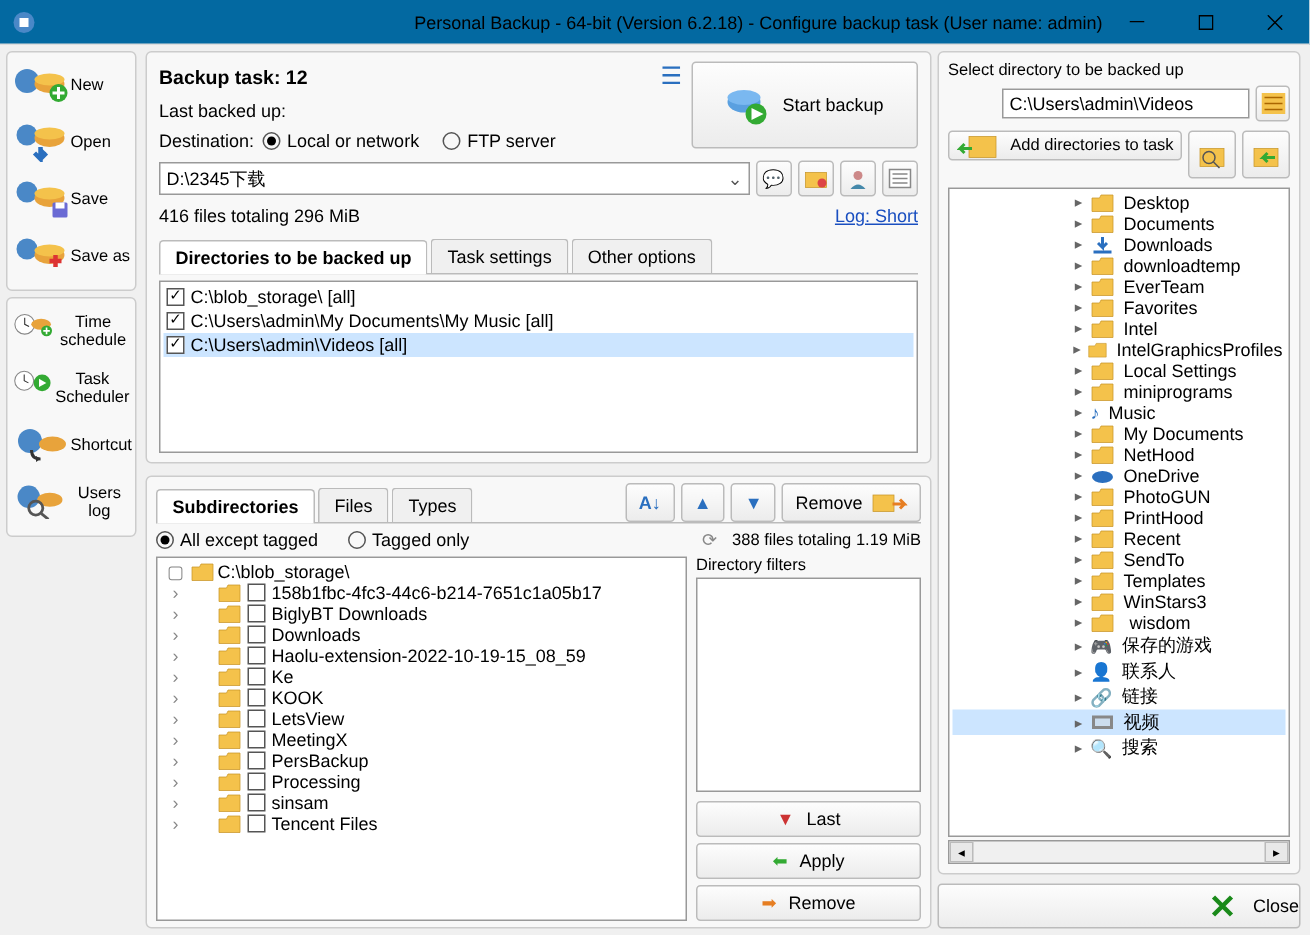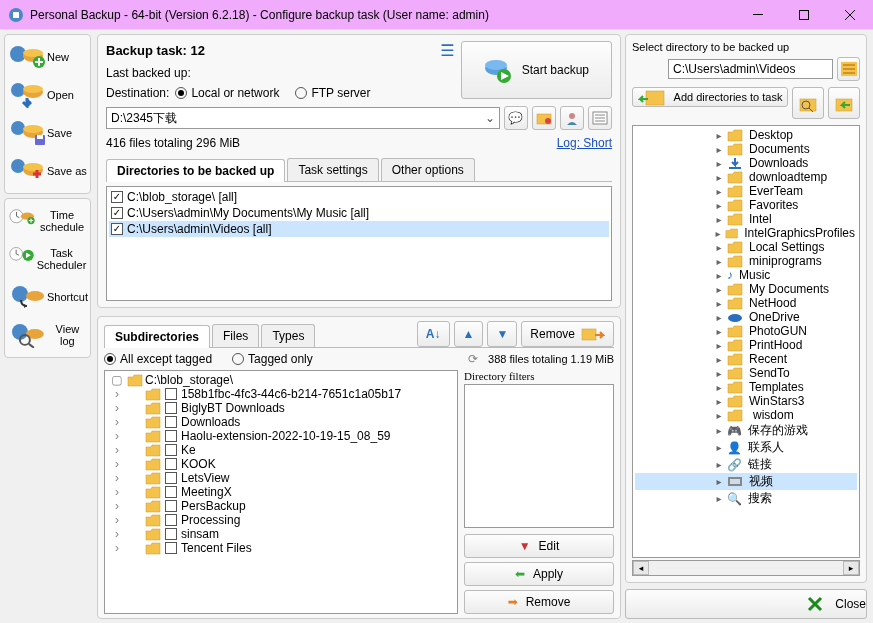--- a/index.html
+++ b/index.html
@@ -1,17 +1,17 @@
 <!DOCTYPE html>
 <html><head>
 <meta charset="utf-8">
 <style>
 * { box-sizing: border-box; margin: 0; padding: 0; font-family: "Segoe UI", Tahoma, sans-serif; font-size: 12px; }
 body { background: #f0f0f0; width: 873px; height: 623px; overflow: hidden; }
-.titlebar { height: 30px; background: #f0abfc; display: flex; align-items: center; padding: 0 0 0 8px; border-bottom: 1px solid #ddd; }
+.titlebar { height: 30px; background: #0369a1; display: flex; align-items: center; padding: 0 0 0 8px; border-bottom: 1px solid #ddd; text-align: right; }
 .titlebar .app-icon { width: 16px; height: 16px; margin-right: 6px; }
 .titlebar .title-text { flex: 1; font-size: 12px; }
 .titlebar .win-btn { width: 46px; height: 30px; display: flex; align-items: center; justify-content: center; }
 
 .main { display: flex; height: 593px; background: #f0f0f0; }
 
 .left-sidebar { width: 95px; padding: 4px; display: flex; flex-direction: column; gap:4px; }
 .sb-group { border: 1px solid #ccc; border-radius: 4px; background: #f8f8f8; padding: 4px 2px; display: flex; flex-direction: column; gap: 2px; }
 .sb-btn { display: flex; flex-direction: row; align-items: center; padding: 3px 0; cursor: pointer; border-radius:3px; }
 .sb-btn .icon { width: 40px; height: 28px; margin-bottom: 2px; }
@@ -50,21 +50,21 @@
 .sub-tabs .spacer { flex:1; }
 .action-btn { border:1px solid #bbb; background:linear-gradient(#fdfdfd,#ececec); border-radius:3px; height:26px; display:flex; align-items:center; justify-content:center; padding:0 8px; gap:6px; cursor:pointer; margin-left:4px; }
 .sub-row { display:flex; align-items:center; gap:10px; margin:4px 0; }
 .sub-content { display:flex; gap:6px; flex:1; min-height:0; }
 .tree-panel { flex:1; border:1px solid #999; background:#fff; overflow:auto; padding:2px; }
 .tree-row { display:flex; align-items:center; gap:2px; padding:0 2px; white-space:nowrap; }
 .tree-indent { display:inline-block; width:16px; text-align:center; color:#888; }
 .folder-icon { width:16px; height:13px; }
 
 .filter-panel { width:150px; display:flex; flex-direction:column; }
-.filter-title { font-size:11px; margin-bottom:2px;font-family:Liberation Serif, serif; }
+.filter-title { font-size:11px; margin-bottom:2px; }
 .filter-box { flex:1; border:1px solid #999; background:#fff; }
 .filter-btns { display:flex; flex-direction:column; gap:4px; margin-top:6px; }
 .filter-btn { border:1px solid #bbb; background:linear-gradient(#fdfdfd,#ececec); border-radius:3px; height:24px; display:flex; align-items:center; justify-content:center; gap:8px; cursor:pointer; }
 
 .right { width:250px; padding:4px 6px 4px 2px; display:flex; flex-direction:column; }
 .right-top { border:1px solid #ccc; border-radius:4px; background:#f8f8f8; padding:6px; flex:1; display:flex; flex-direction:column; min-height:0; }
 .right-title { font-size:11px; margin-bottom:4px; }
 .path-row { display:flex; gap:4px; align-items:center;padding-left:36px; }
 .path-input { flex:1; border:1px solid #999; background:#fff; height:20px; padding:0 4px; }
 .add-row { display:flex; gap:4px; margin-top:6px; }
@@ -204,21 +204,21 @@
     </div>
     <div class="sb-btn">
       <span class="icon">
             <svg viewBox="0 0 40 28">
               <circle cx="13" cy="12" r="8" class="gear"></circle>
               <ellipse cx="28" cy="14" rx="9" ry="5" class="db"></ellipse>
               <circle cx="18" cy="20" r="5" fill="none" stroke="#555" stroke-width="2"></circle>
               <path d="M22 24 l5 4" stroke="#555" stroke-width="2"></path>
             </svg>
           </span>
-      <span class="label">View log</span>
+      <span class="label">Users log</span>
     </div>
   </div>
 </div>
 
 <div class="center">
   <div class="center-top">
     <div class="row" style="align-items:flex-start;">
       <div style="flex:1;">
         <div class="row">
               <span class="task-title">Backup task: 12</span>
@@ -455,21 +455,21 @@
               <span class="chk" style="margin:0 2px;"></span>
               <span>Tencent Files</span>
             </div>
           </div>
       <div class="filter-panel">
         <div class="filter-title">Directory filters</div>
         <div class="filter-box"></div>
         <div class="filter-btns">
           <div class="filter-btn">
                 <span style="color:#c33;">▼</span>
-                <span>Edit</span>
+                <span>Last</span>
               </div>
           <div class="filter-btn">
                 <span style="color:#3a3;">⬅</span>
                 <span>Apply</span>
               </div>
           <div class="filter-btn">
                 <span style="color:#e67e22;">➡</span>
                 <span>Remove</span>
               </div>
         </div>

